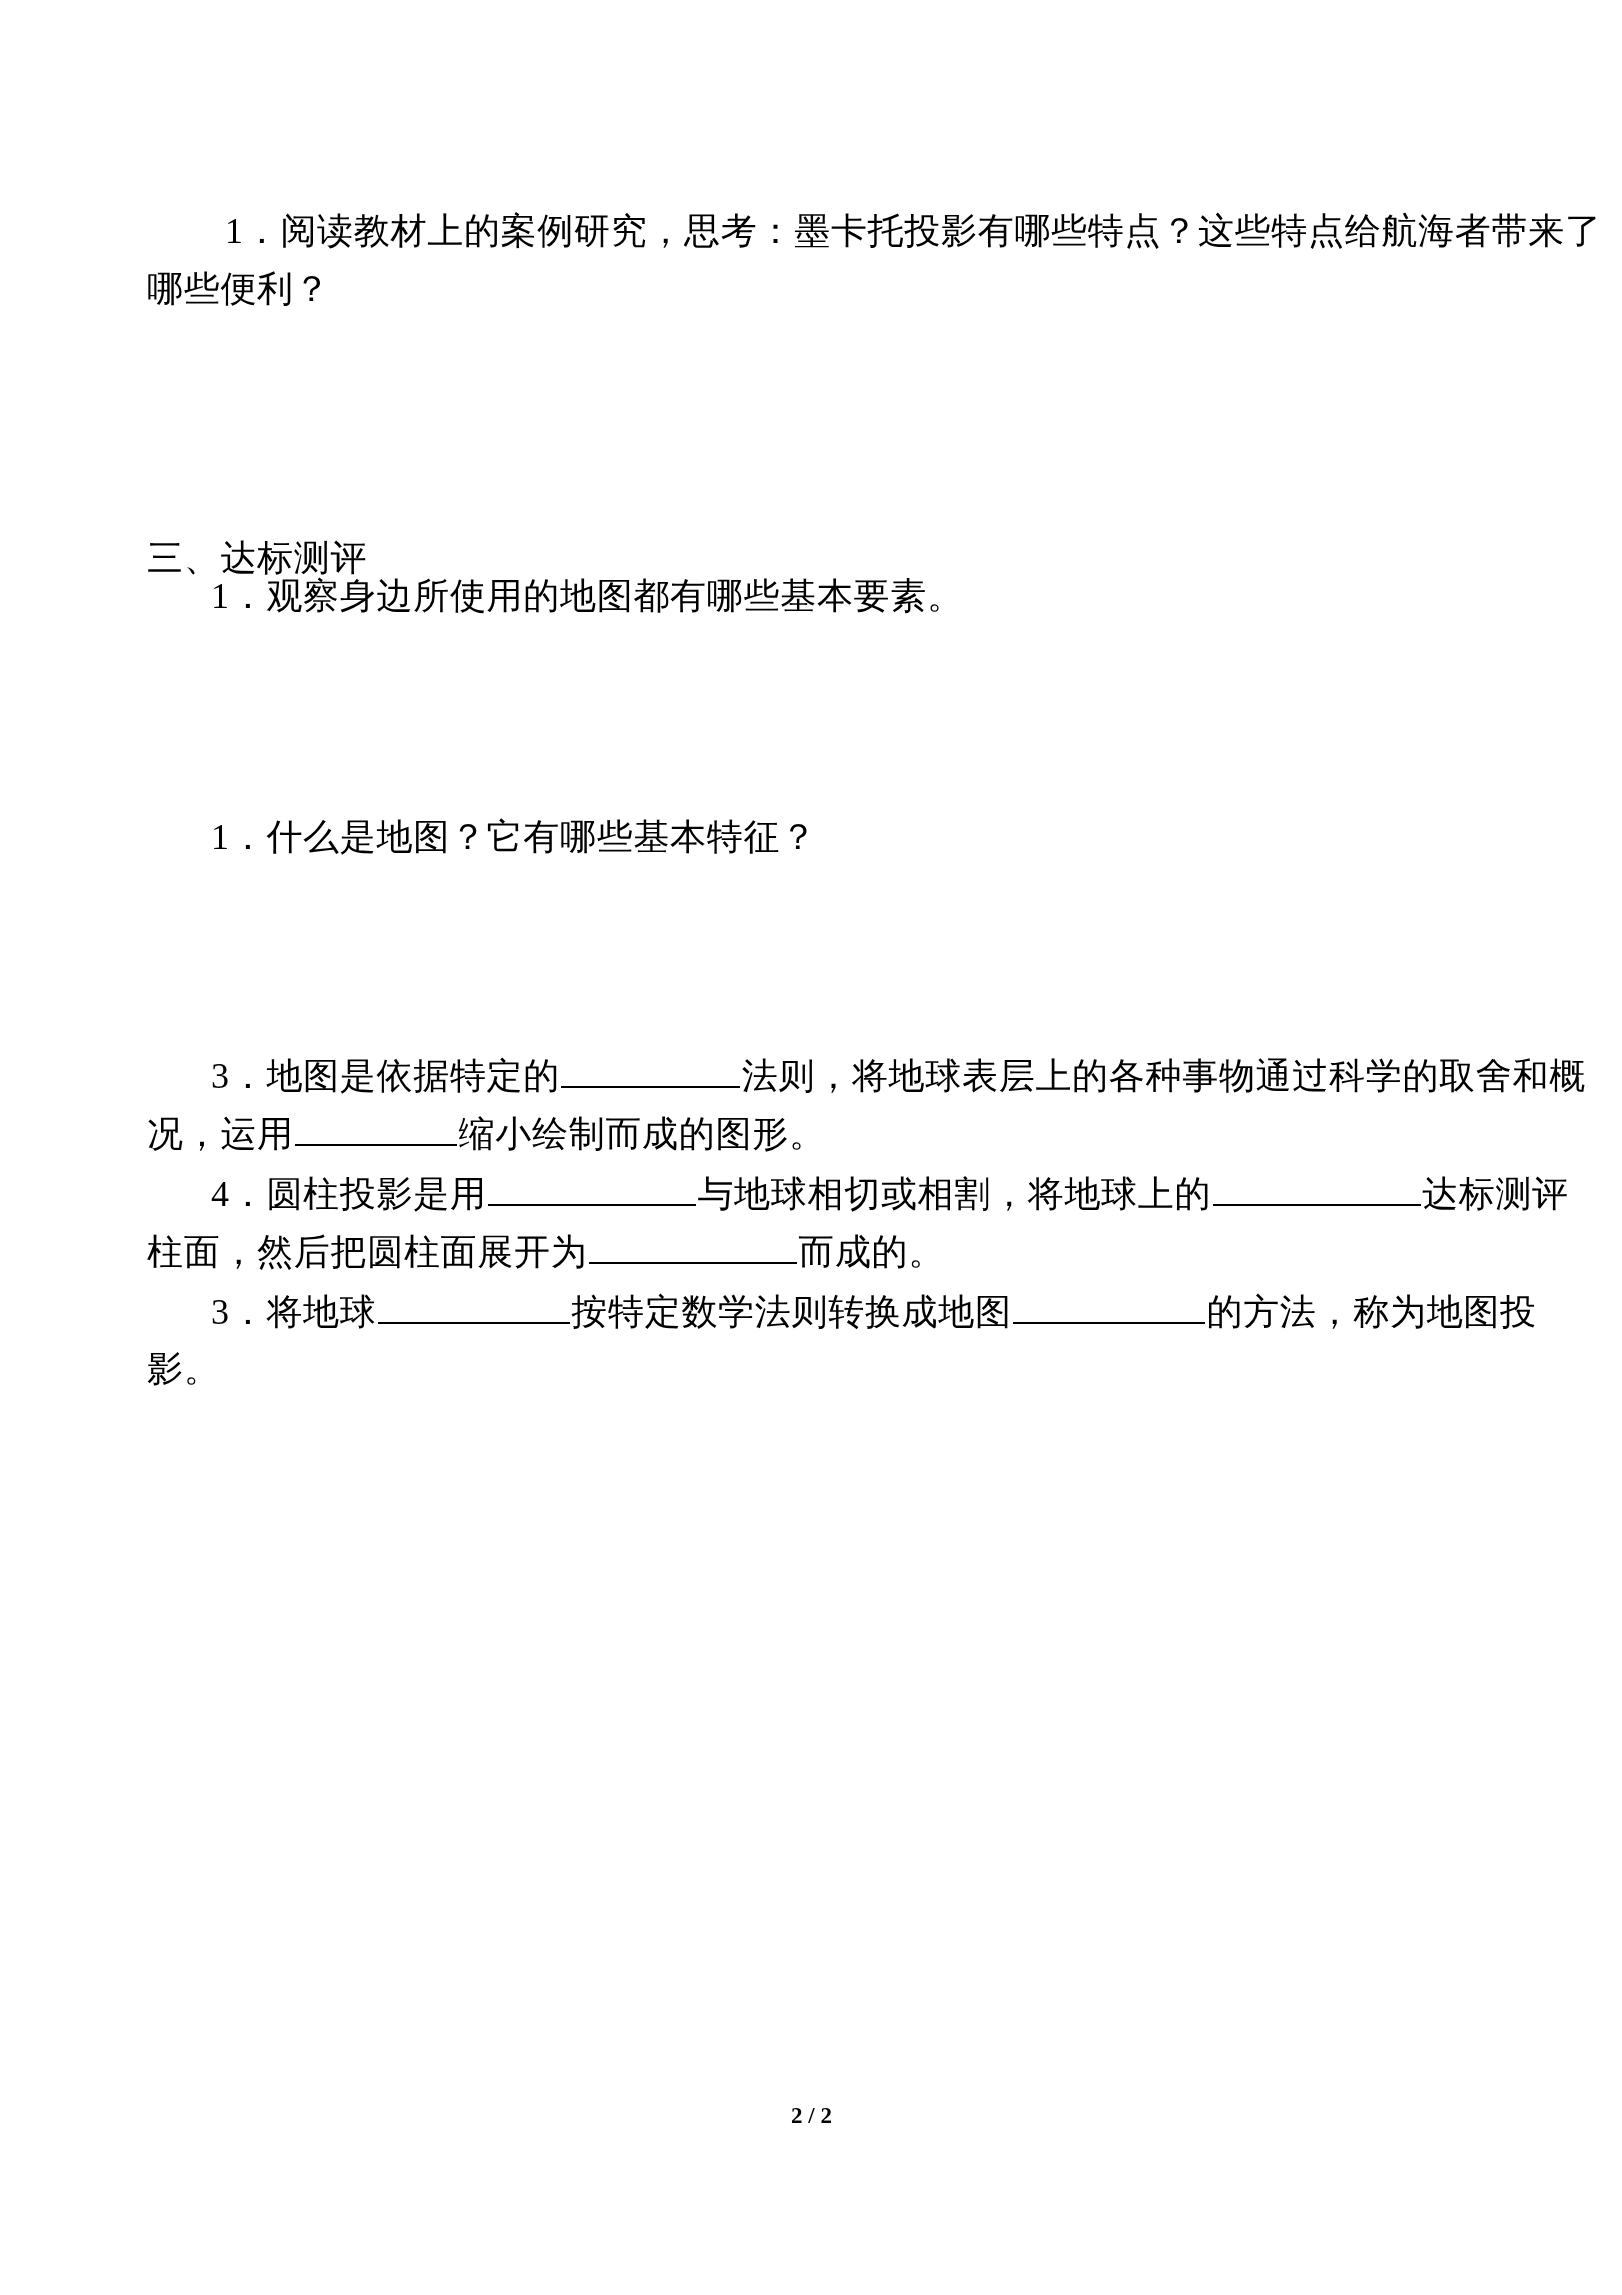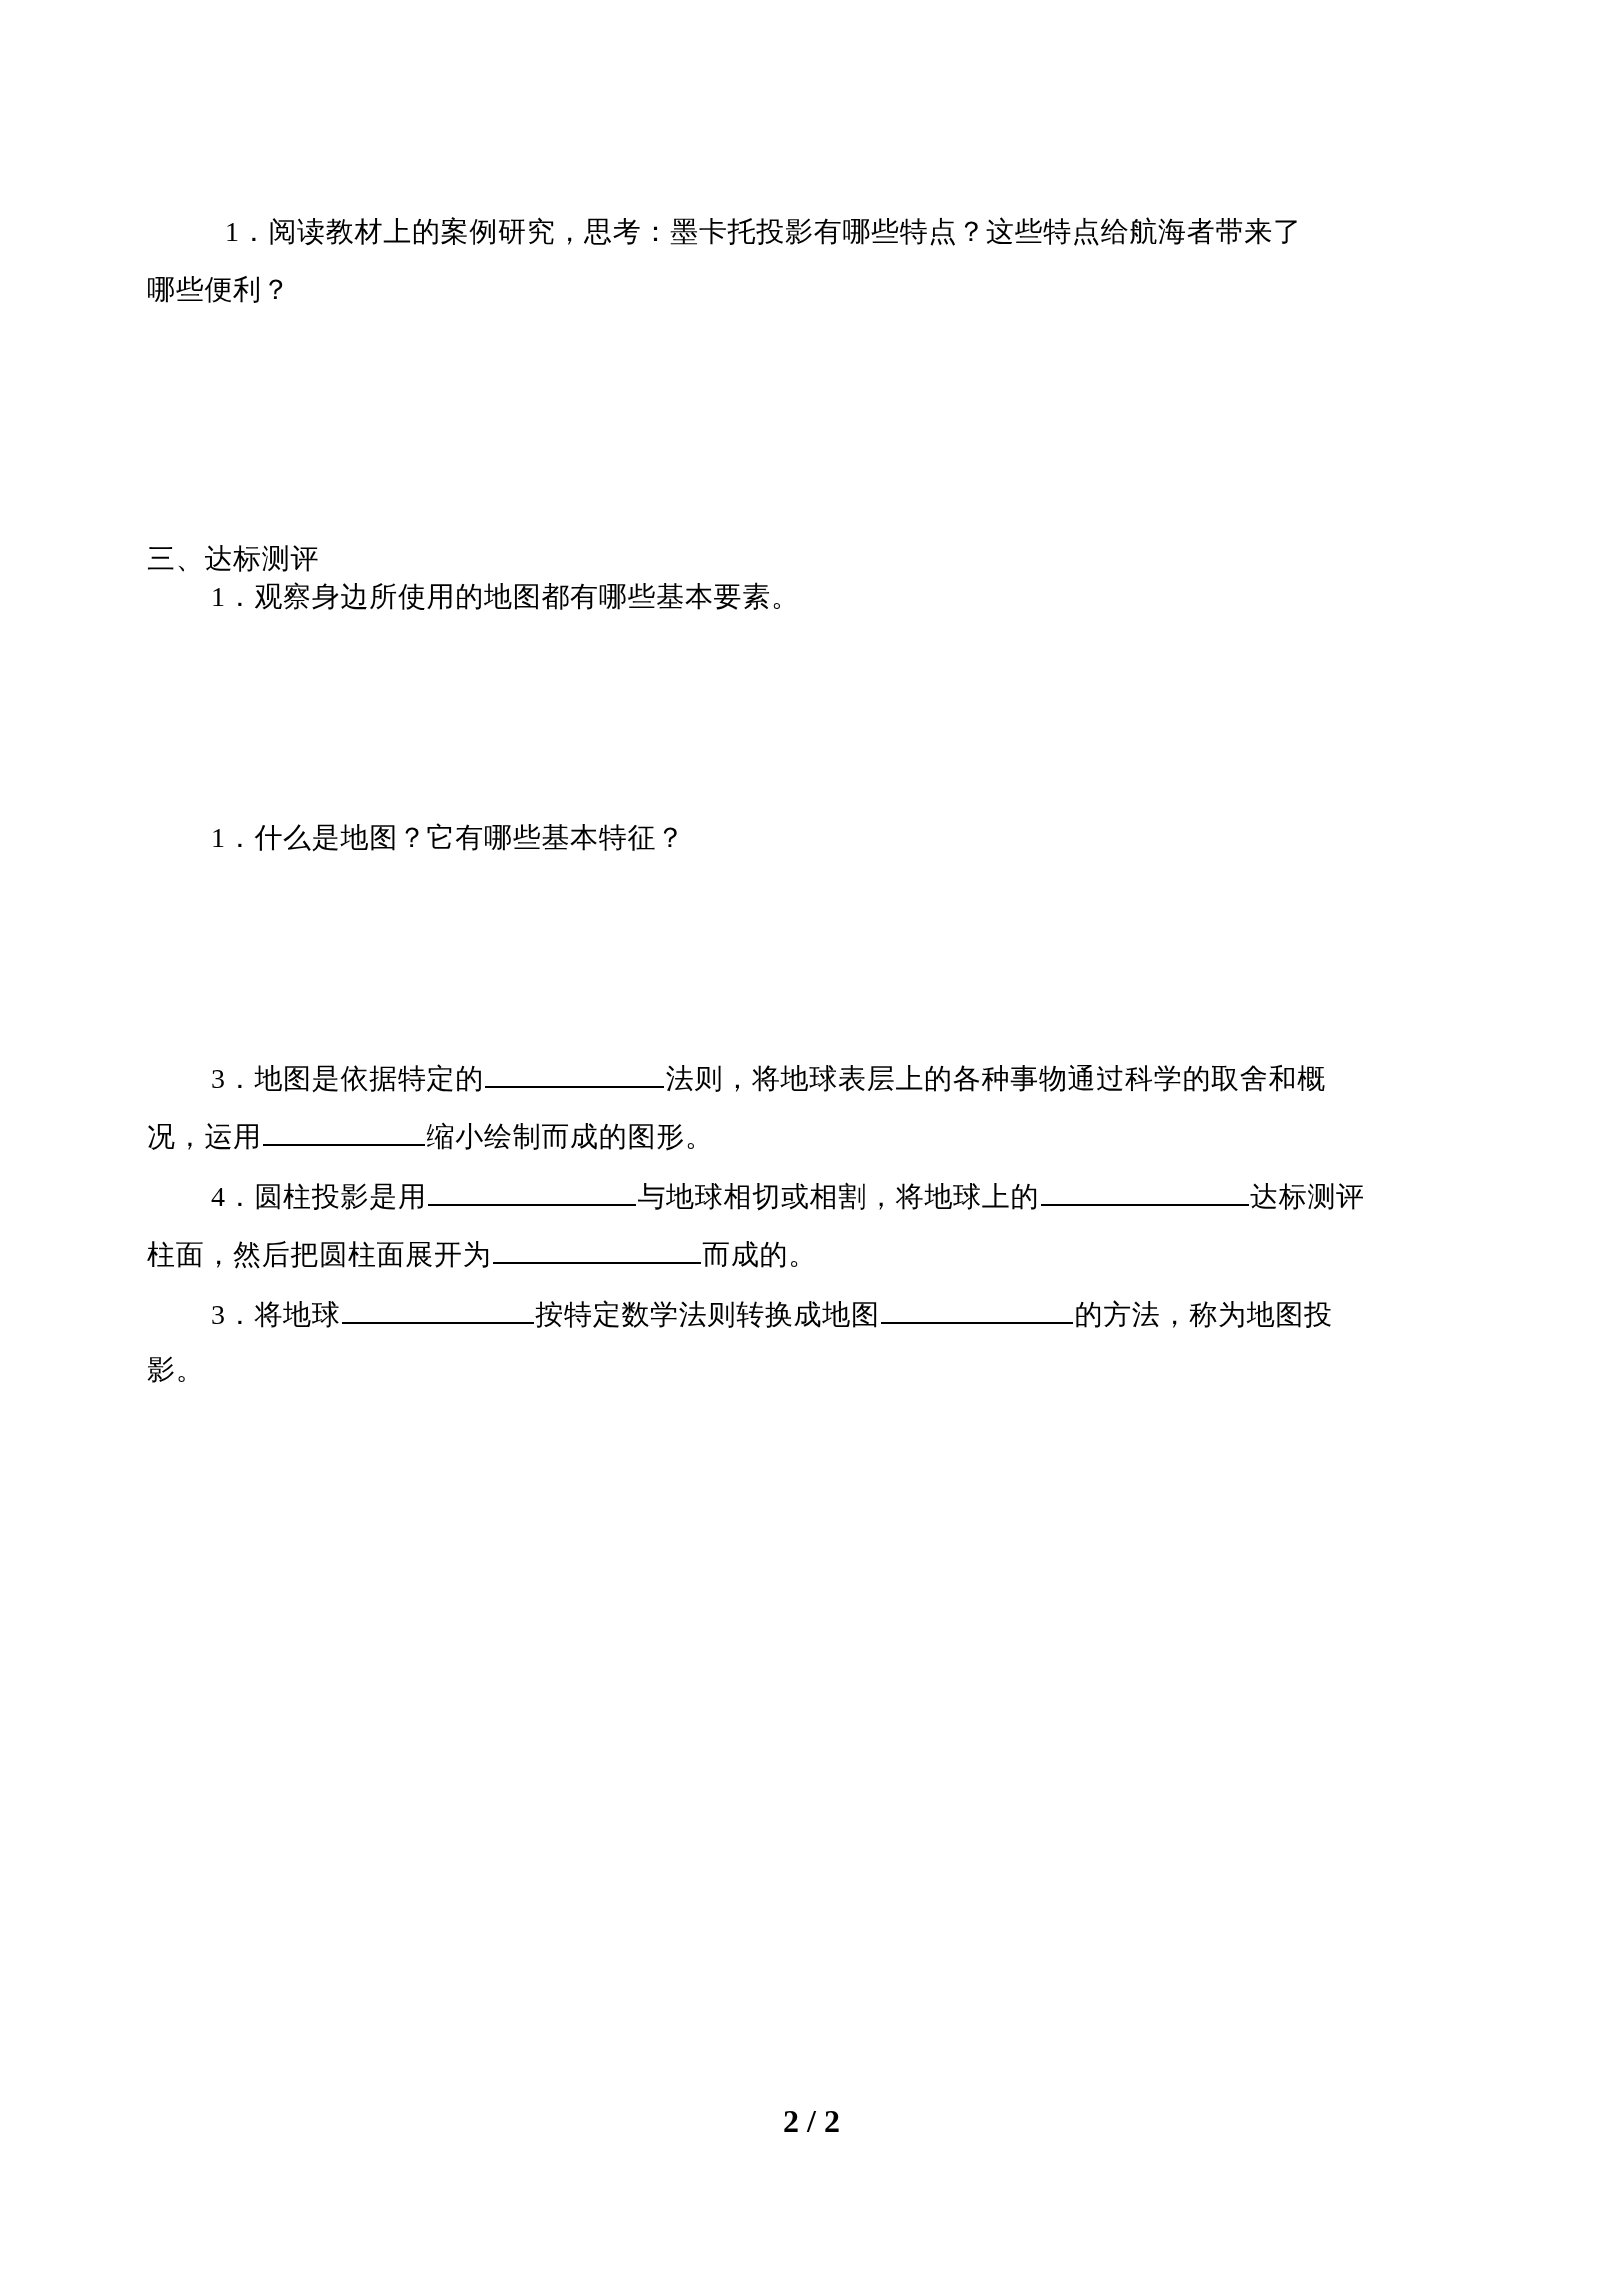--- a/index.html
+++ b/index.html
@@ -7,41 +7,41 @@
       width: 1623px;
       height: 2295px;
       position: relative;
       overflow: hidden;
       font-family: "Liberation Serif", "DejaVu Serif", serif;
       color: #000000;
     }
     .line {
       position: absolute;
       left: 147px;
-      font-size: 28px;
+      font-size: 36px;
       line-height: 41px;
       white-space: nowrap;
       letter-spacing: 0.7px;
     }
     .indent { left: 211px; }
     .indent2 { left: 225px; }
     .blank {
       display: inline-block;
       border-bottom: 2px solid #000;
       height: 30px;
       vertical-align: baseline;
       margin: 0 1.4px;
     }
     .page-num {
       position: absolute;
       top: 2103px;
       left: 0;
       width: 1623px;
       text-align: center;
-      font-size: 32px;
+      font-size: 23px;
       font-weight: bold;
       font-family: "Liberation Serif", serif;
     }
   </style>
 </head>
 <body>
 
 <div class="line indent2" style="top:211px;">1．阅读教材上的案例研究，思考：墨卡托投影有哪些特点？这些特点给航海者带来了</div>
 <div class="line" style="top:269px;">哪些便利？</div>
 

